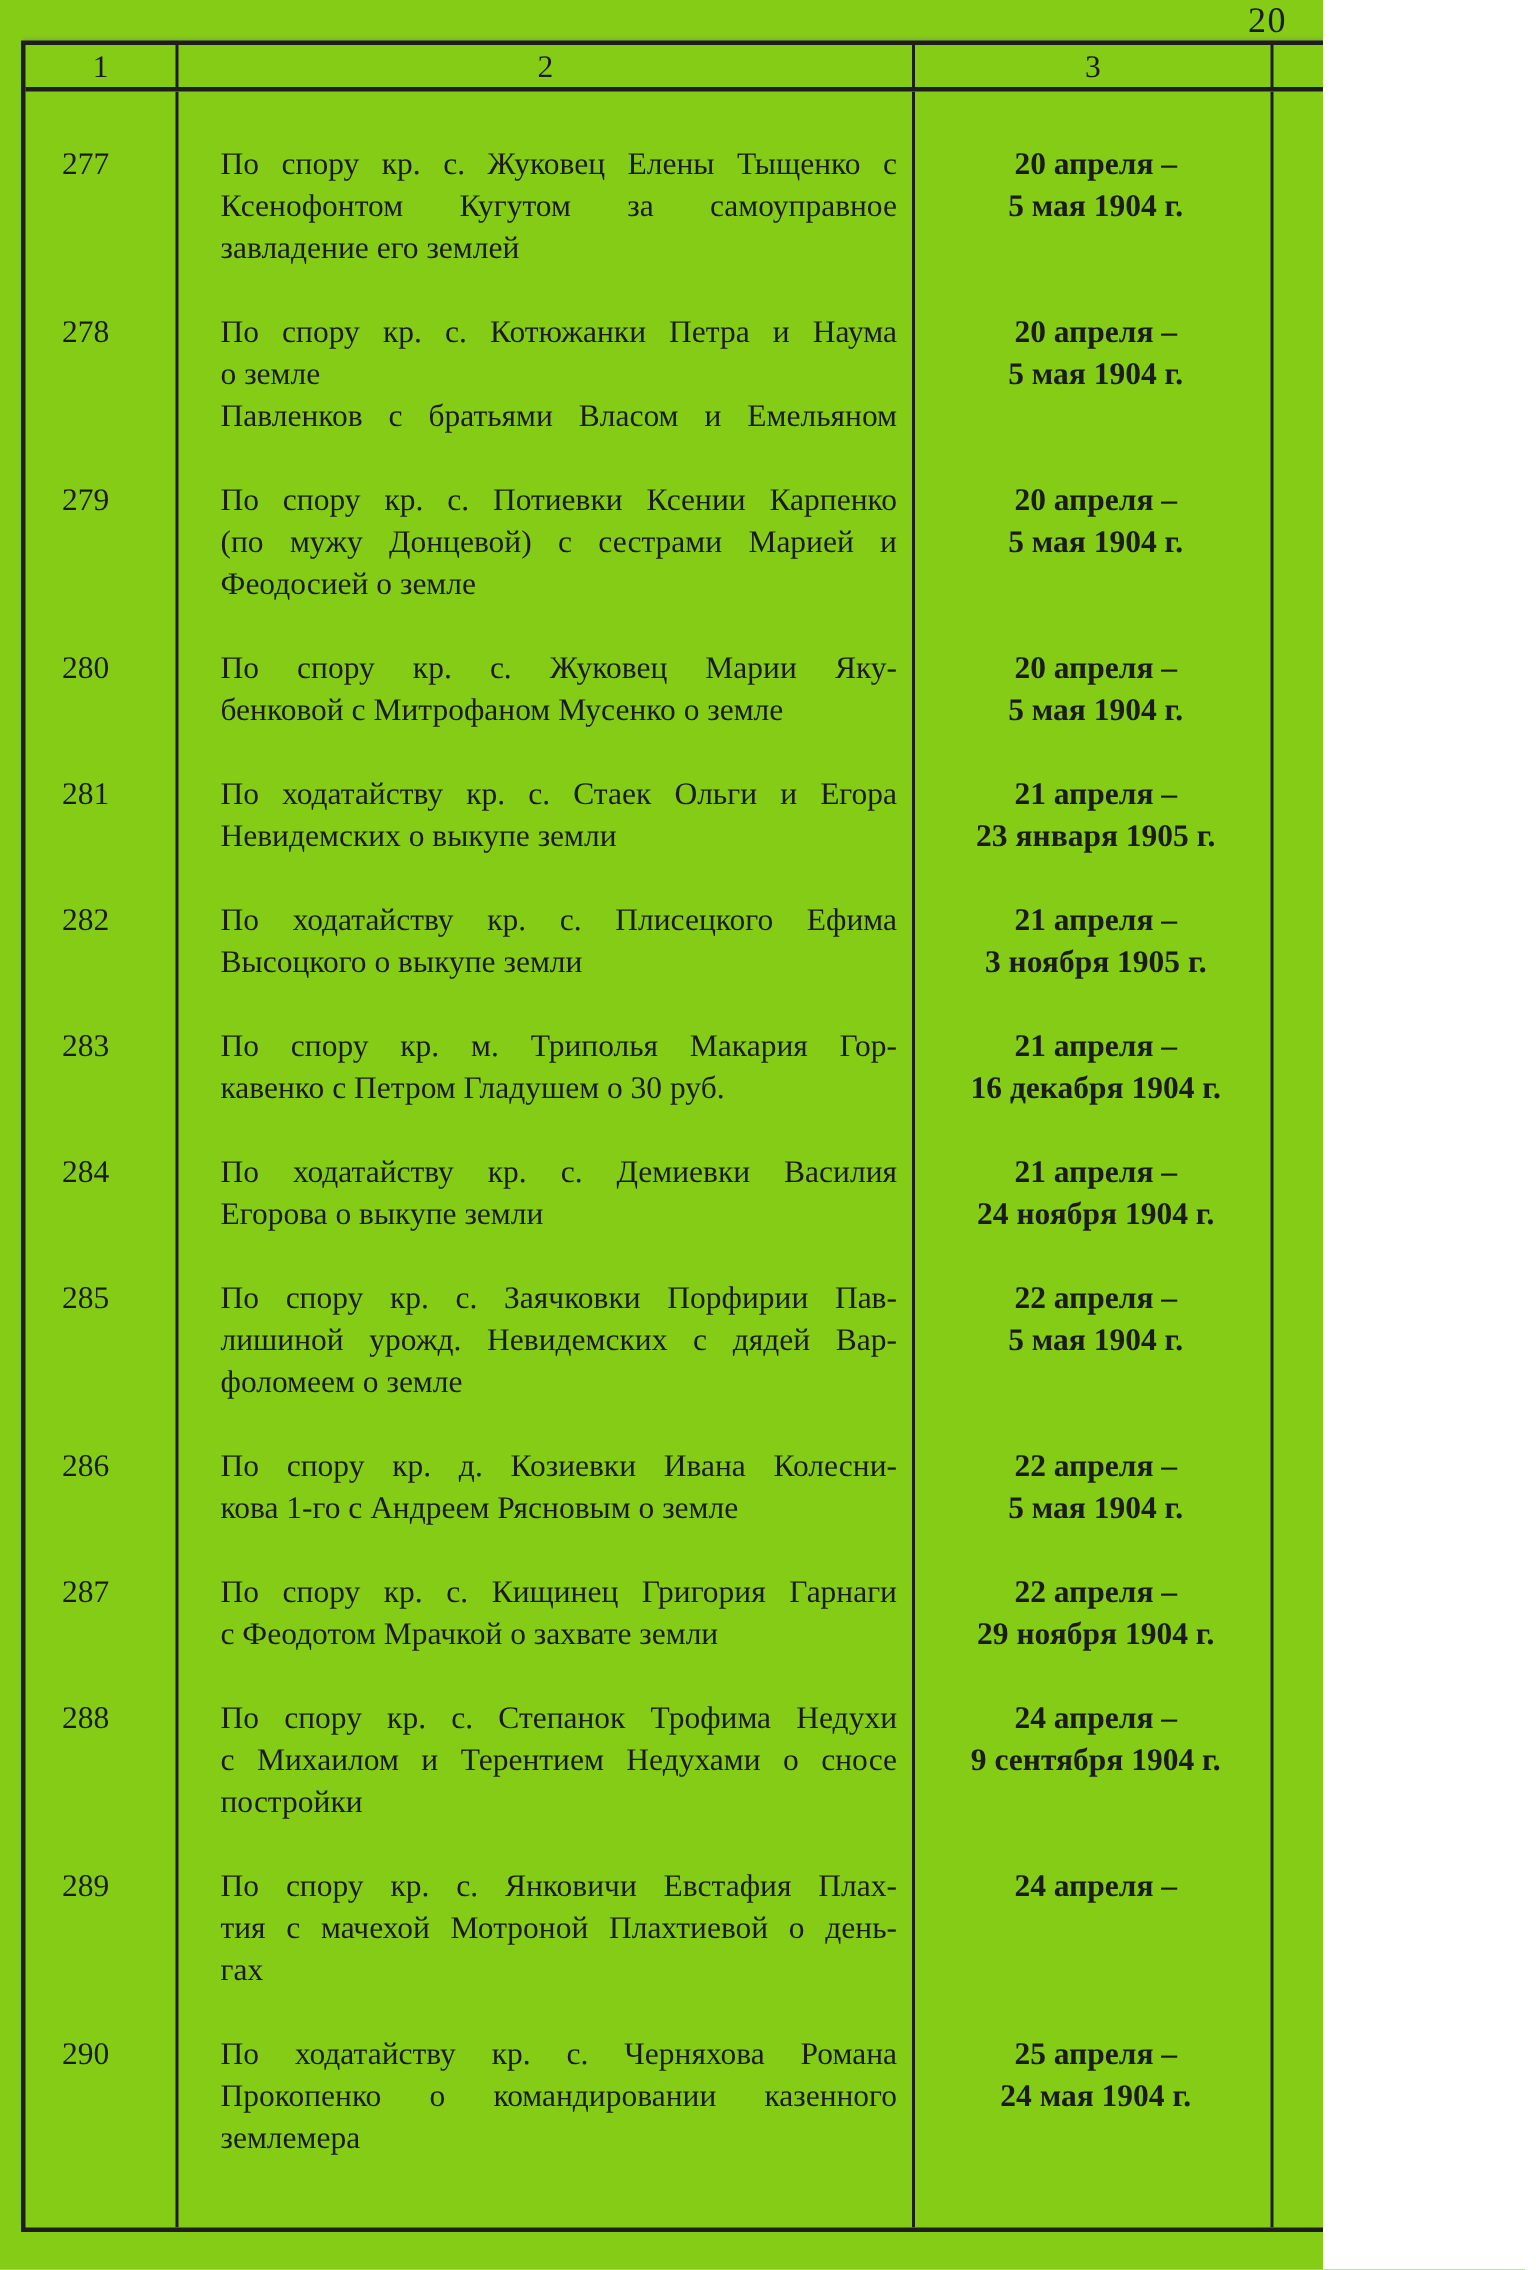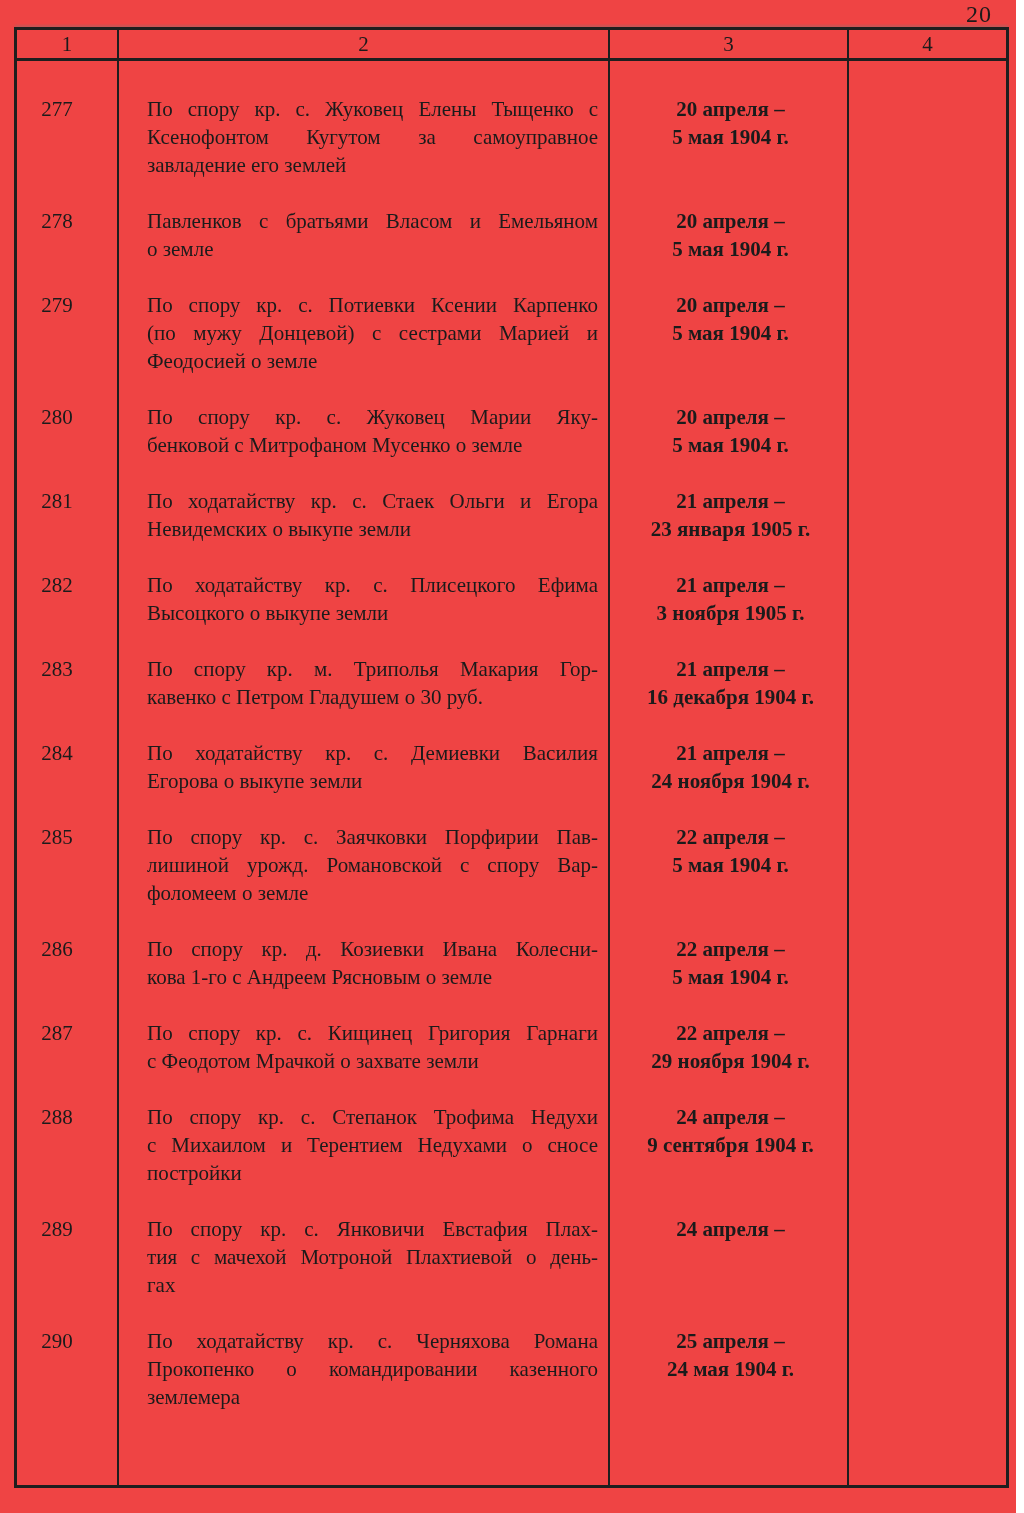--- a/index.html
+++ b/index.html
@@ -3,22 +3,22 @@
 <meta charset="utf-8">
 <style>
   html, body { margin: 0; padding: 0; }
   body {
     width: 1024px; height: 1513px;
     background: #ffffff;
     font-family: "Liberation Serif", serif;
   }
   .page {
     position: relative;
-    width: 1016px; height: 1513px;
-    background: #ef4444;
+    width: 882px; height: 1513px;
+    background: #84cc16;
     color: #1b1b1b;
     overflow: hidden;
   }
   .page-number {
     position: absolute;
     top: 1px; right: 24px;
     font-size: 24px;
     letter-spacing: 1px;
   }
   .reg-table {
@@ -120,22 +120,23 @@
     <div class="cell c-date">
             <div>20 апреля –</div>
             <div>5 мая 1904 г.</div>
           </div>
     <div class="cell c-note"></div>
   </div>
 
   <div class="row">
     <div class="cell c-no">278</div>
     <div class="cell c-desc">
+            <div class="line">По спору кр. с. Котюжанки Петра и Наума</div>
+            <div class="line last">о земле</div>
             <div class="line">Павленков с братьями Власом и Емельяном</div>
-            <div class="line last">о земле</div>
           </div>
     <div class="cell c-date">
             <div>20 апреля –</div>
             <div>5 мая 1904 г.</div>
           </div>
     <div class="cell c-note"></div>
   </div>
 
   <div class="row">
     <div class="cell c-no">279</div>
@@ -213,21 +214,21 @@
             <div>21 апреля –</div>
             <div>24 ноября 1904 г.</div>
           </div>
     <div class="cell c-note"></div>
   </div>
 
   <div class="row">
     <div class="cell c-no">285</div>
     <div class="cell c-desc">
             <div class="line">По спору кр. с. Заячковки Порфирии Пав-</div>
-            <div class="line">лишиной урожд. Романовской с спору Вар-</div>
+            <div class="line">лишиной урожд. Невидемских с дядей Вар-</div>
             <div class="line last">фоломеем о земле</div>
           </div>
     <div class="cell c-date">
             <div>22 апреля –</div>
             <div>5 мая 1904 г.</div>
           </div>
     <div class="cell c-note"></div>
   </div>
 
   <div class="row">

